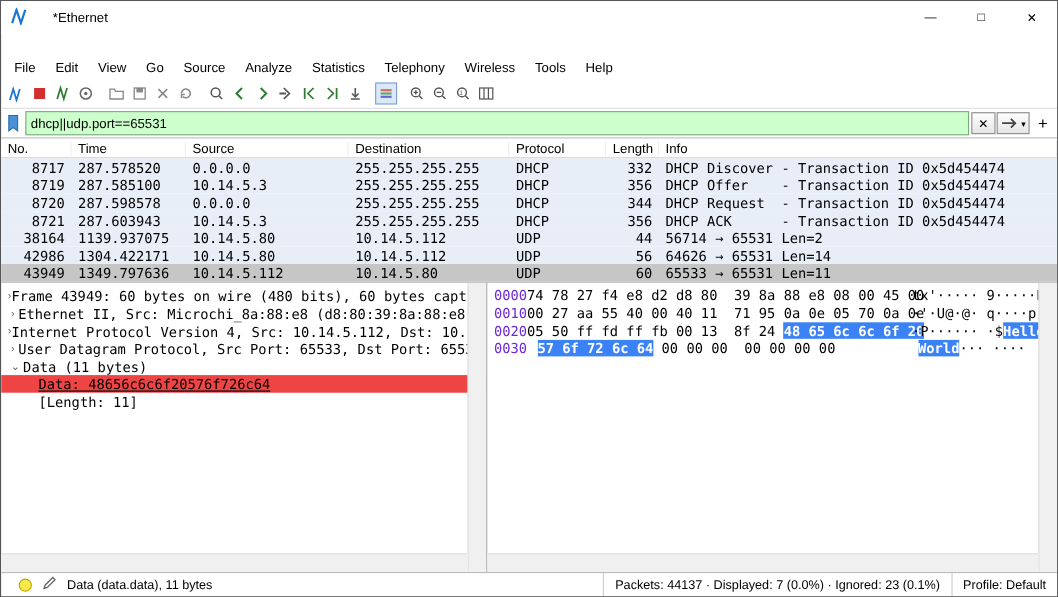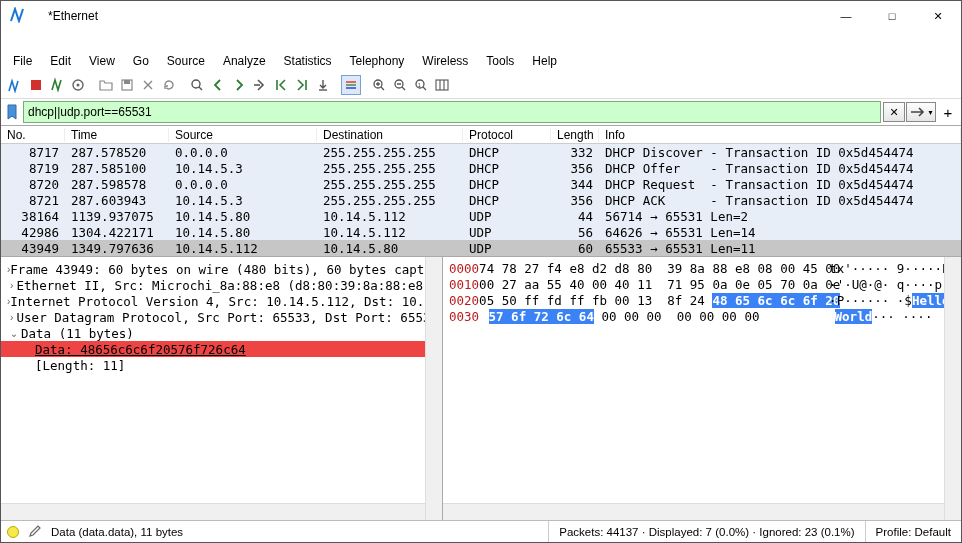--- a/index.html
+++ b/index.html
@@ -38,28 +38,28 @@
 .bg-udp { background: #e8eef7; }
 .bg-sel { background: #c6c6c6; }
 .lower { flex: 1; display: flex; min-height: 0; }
 .detail-pane { width: 442px; border-right: 1px solid #aaa; overflow: hidden; font-family: Consolas, monospace; font-size: 12.5px; padding: 4px 0; position: relative; }
 .detail-line { padding: 0 4px 0 6px; height: 16px; white-space: nowrap; display: flex; align-items: center; }
 .exp { display: inline-block; width: 14px; text-align: center; color: #666; font-family: sans-serif; font-size: 10px; }
 .indent { padding-left: 34px !important; }
 .detail-sel { background: #ef4444; text-decoration: underline; }
 .hex-pane { flex: 1; overflow: hidden; font-family: Consolas, monospace; font-size: 12.5px; padding: 4px 6px; position: relative; }
 .hex-row { display: flex; height: 16px; white-space: pre; }
-.hex-off { width: 40px; color: #b91c1c; }
+.hex-off { width: 40px; color: #6d28d9; }
 .hex-bytes { width: 350px; }
 .hex-ascii { flex: 1; }
 .hl { background: #3b82f6; color: #fff; font-weight: bold; }
 .scroll-v { position: absolute; right: 0; top: 0; bottom: 0; width: 17px; background: #f0f0f0; border-left: 1px solid #ddd; }
 .scroll-h { position: absolute; left: 0; right: 17px; bottom: 0; height: 17px; background: #f0f0f0; border-top: 1px solid #ddd; }
 .statusbar { height: 22px; border-top: 1px solid #bbb; display: flex; align-items: center; font-size: 11.5px; }
-.sb-left { display: flex; align-items: center; gap: 9px; padding: 0 6px; flex: 1; }
+.sb-left { display: flex; align-items: center; gap: 9px; padding: 0 16px; flex: 1; }
 .sb-cell { border-left: 1px solid #ccc; padding: 0 10px; height: 100%; display: flex; align-items: center; }
 .dot-yellow { width: 12px; height: 12px; border-radius: 50%; background: #f5e94c; border: 1px solid #bba800; }
 </style>
 </head>
 <body>
 
 <div class="titlebar">
   <span class="title-icon">
     <svg viewBox="0 0 16 16">
         <path d="M2 14 L6 2 L10 14 L14 2" fill="none" stroke="#1976d2" stroke-width="2"></path>

